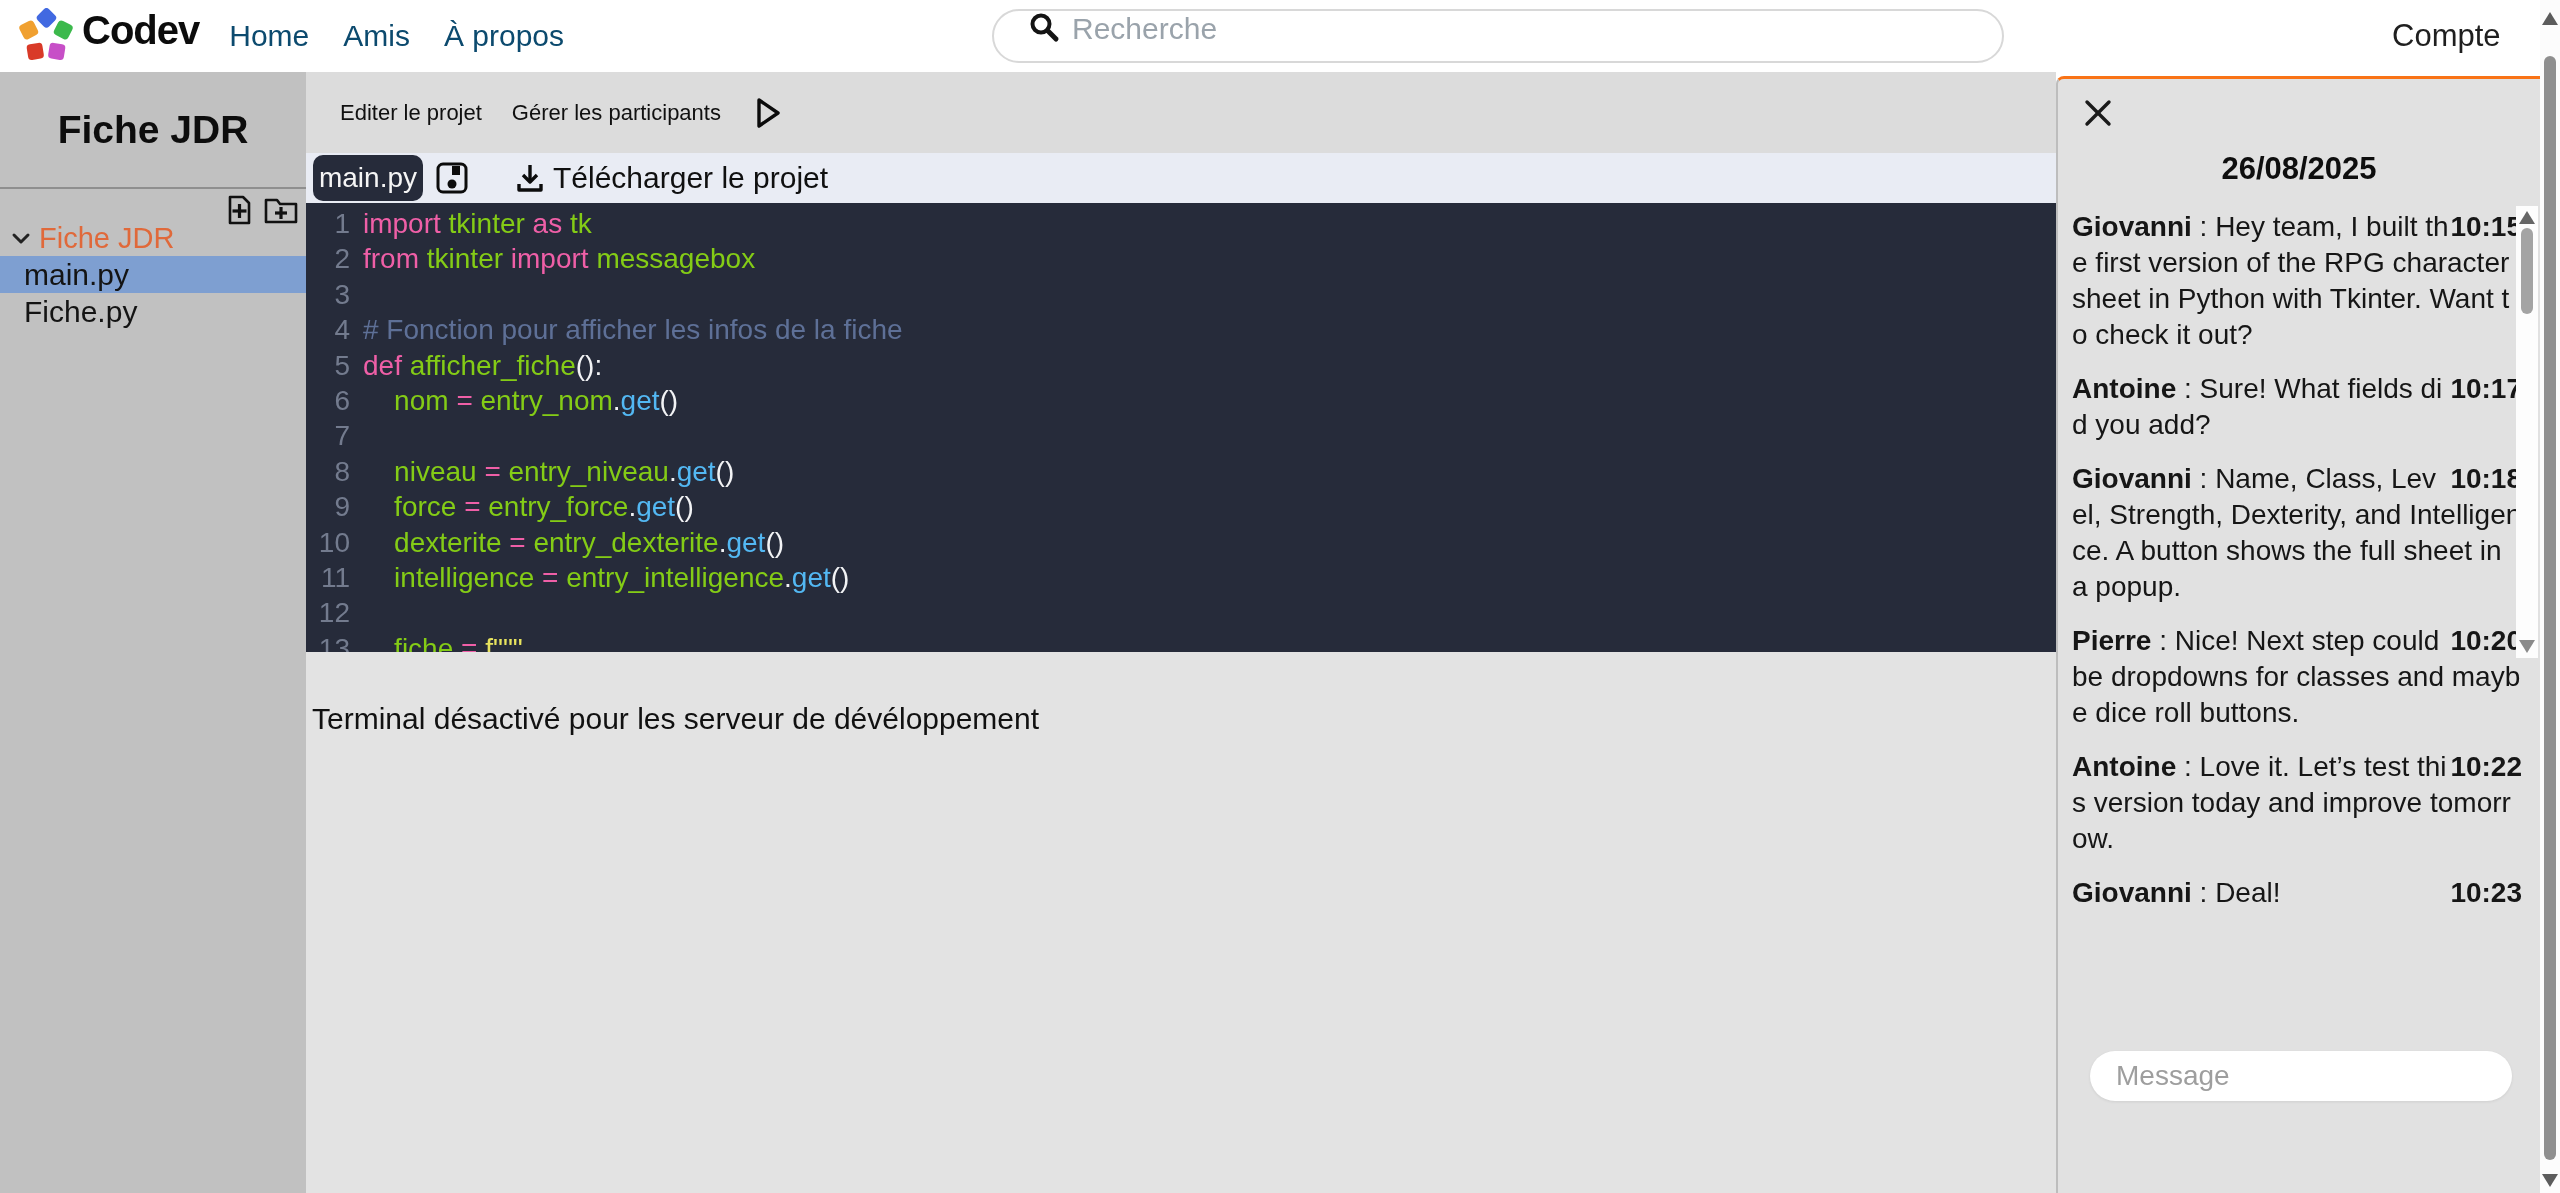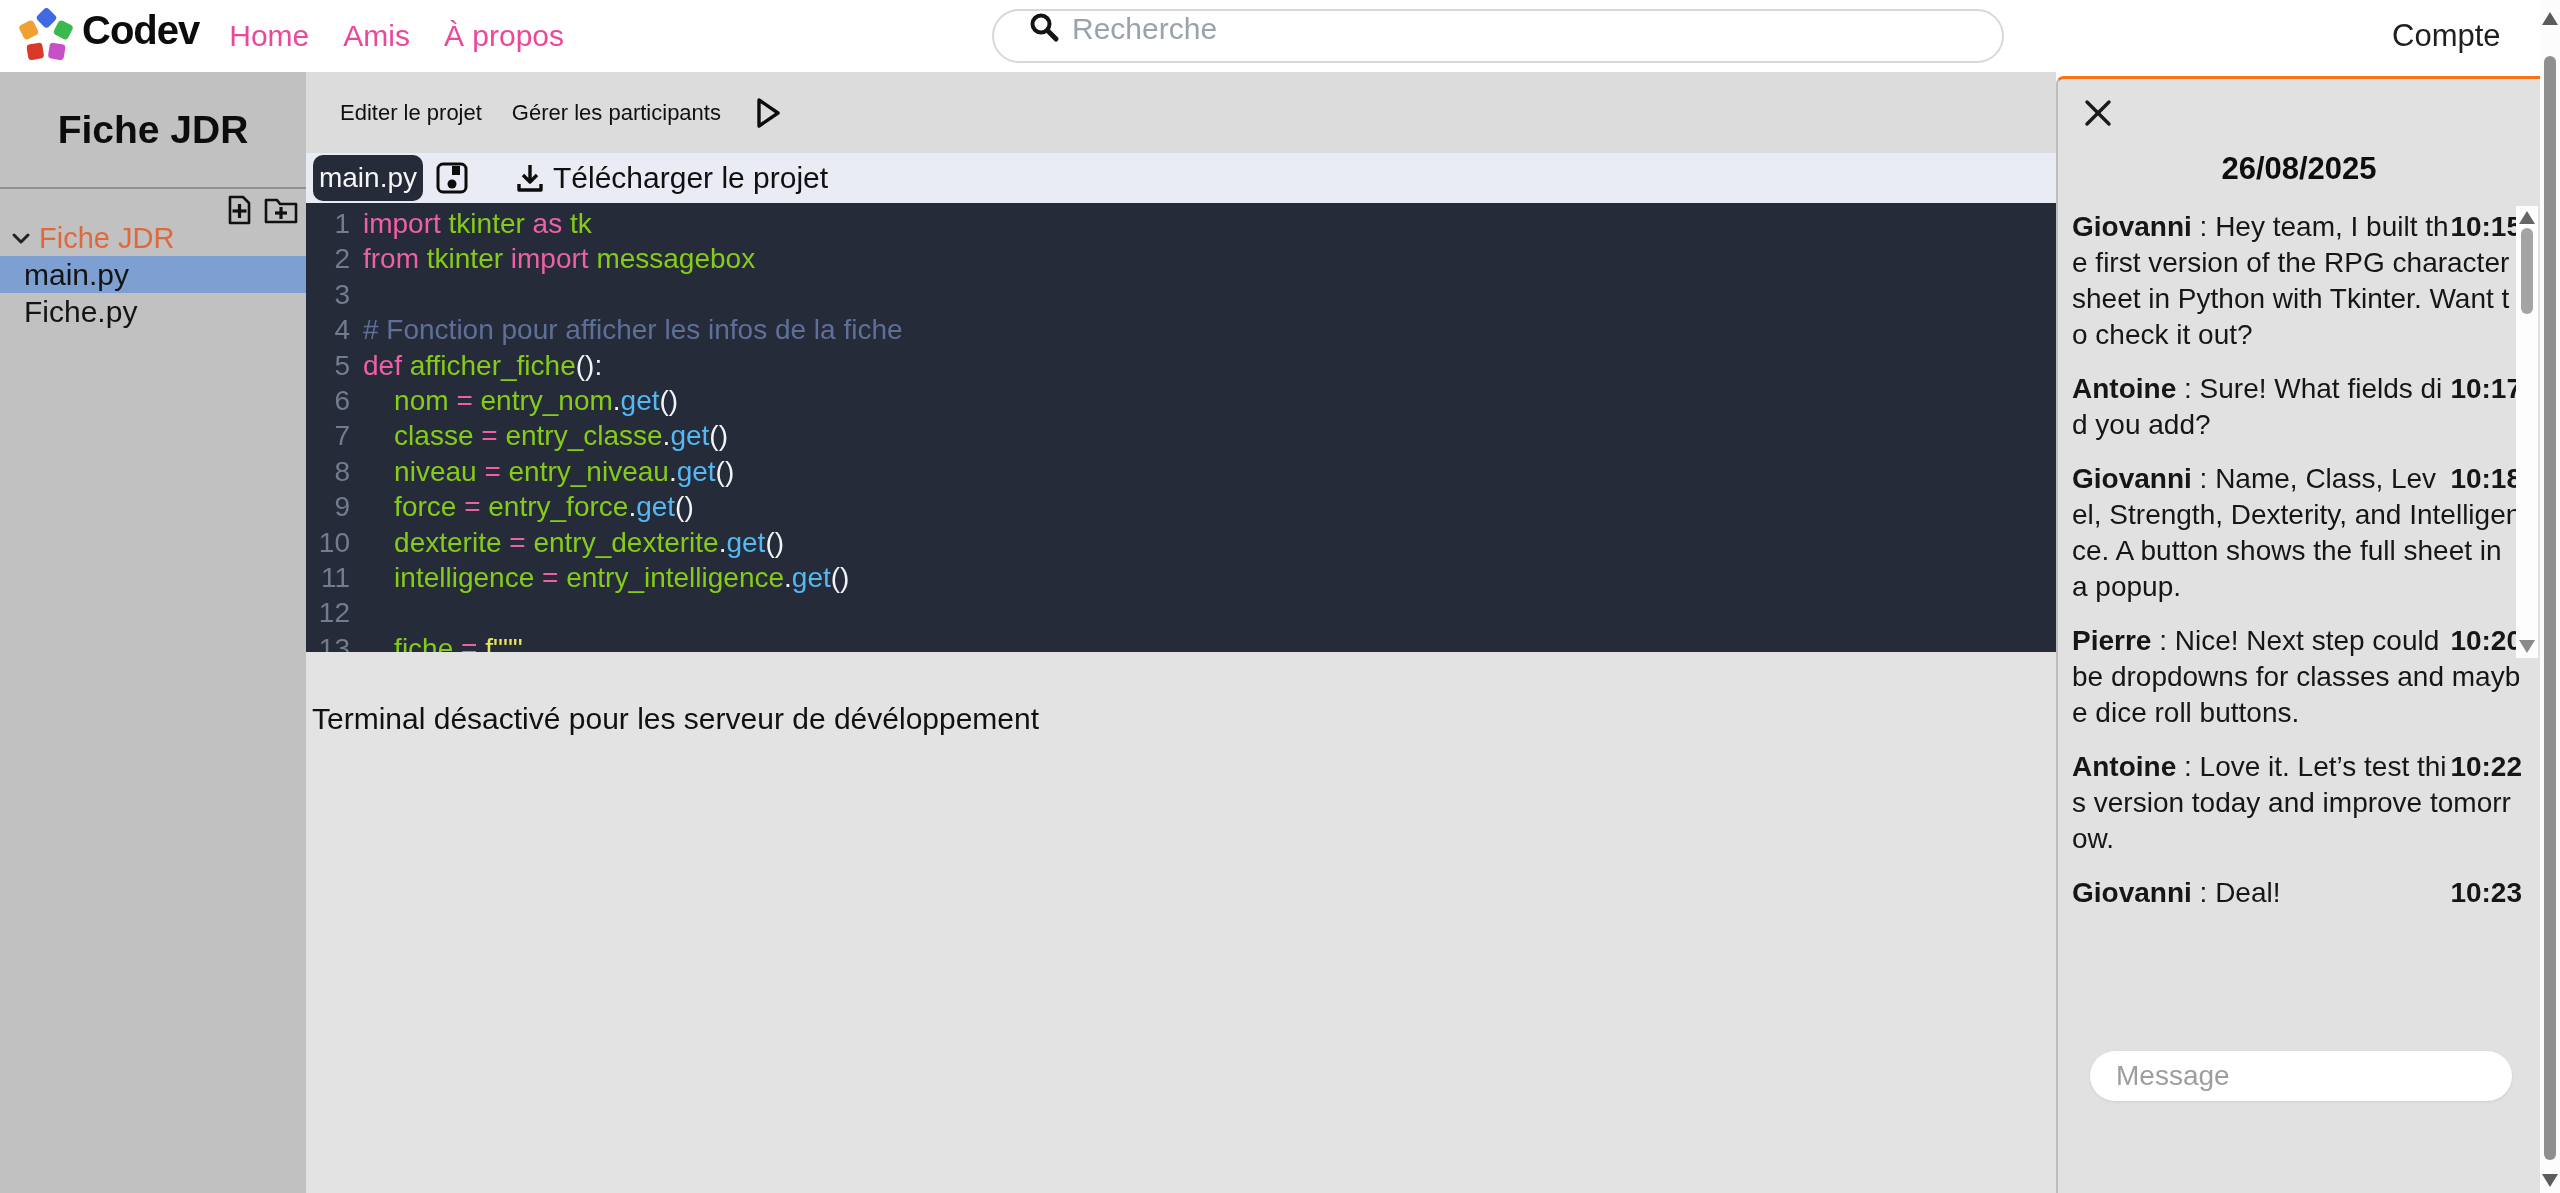--- a/index.html
+++ b/index.html
@@ -6,21 +6,21 @@
   body{width:2560px;height:1193px;overflow:hidden;background:#ffffff;
        font-family:"Liberation Sans", sans-serif;position:relative;color:#1a1a1a;}
 
   
   .navbar{position:absolute;top:0;left:0;width:2540px;height:72px;background:#ffffff;
           display:flex;align-items:center;}
   .brand{display:flex;align-items:flex-start;margin-left:18px;}
   .brand svg{width:56px;height:56px;}
   .brand-name{font-size:40px;font-weight:bold;color:#0c0c0c;margin-left:8px;letter-spacing:-1px;}
   .nav-links{display:flex;align-items:center;margin-left:30px;column-gap:34px;}
-  .nav-link{font-size:30px;color:#ec4899;cursor:pointer;}
+  .nav-link{font-size:30px;color:#0c4a6e;cursor:pointer;}
   .searchbox{position:absolute;left:992px;top:9px;width:1012px;height:54px;box-sizing:border-box;
              border:2px solid #d8d8d8;border-radius:28px;display:flex;align-items:flex-start;background:#fff;}
   .searchbox svg{margin-left:34px;}
   .searchbox input{border:none;outline:none;font-size:30px;margin-left:10px;width:850px;
                    font-family:"Liberation Sans", sans-serif;color:#333;background:transparent;}
   .searchbox input::placeholder{color:#9aa3ab;}
   .account{position:absolute;left:2392px;top:18px;font-size:31px;color:#1f1f1f;cursor:pointer;}
 
   
   .sidebar{position:absolute;top:72px;left:0;width:306px;height:1121px;background:#c1c1c1;}
@@ -197,21 +197,20 @@
         <div class="cl">
           <span class="ln">5</span>
           <span class="code"><span class="tk-kw">def </span><span class="tk-id">afficher_fiche</span><span class="tk-pu">():</span></span>
         </div>
         <div class="cl">
           <span class="ln">6</span>
           <span class="code"><span class="tk-id">    nom </span><span class="tk-kw">= </span><span class="tk-id">entry_nom</span><span class="tk-pu">.</span><span class="tk-fn">get</span><span class="tk-pu">()</span></span>
         </div>
         <div class="cl">
           <span class="ln">7</span>
-          <span class="code"><span class="tk-id">    classe </span><span class="tk-kw">= </span><span class="tk-id">entry_classe</span><span class="tk-pu">.</span><span class="tk-fn">get</span><span class="tk-pu">()</span></span>
         </div>
         <div class="cl">
           <span class="ln">8</span>
           <span class="code"><span class="tk-id">    niveau </span><span class="tk-kw">= </span><span class="tk-id">entry_niveau</span><span class="tk-pu">.</span><span class="tk-fn">get</span><span class="tk-pu">()</span></span>
         </div>
         <div class="cl">
           <span class="ln">9</span>
           <span class="code"><span class="tk-id">    force </span><span class="tk-kw">= </span><span class="tk-id">entry_force</span><span class="tk-pu">.</span><span class="tk-fn">get</span><span class="tk-pu">()</span></span>
         </div>
         <div class="cl">

